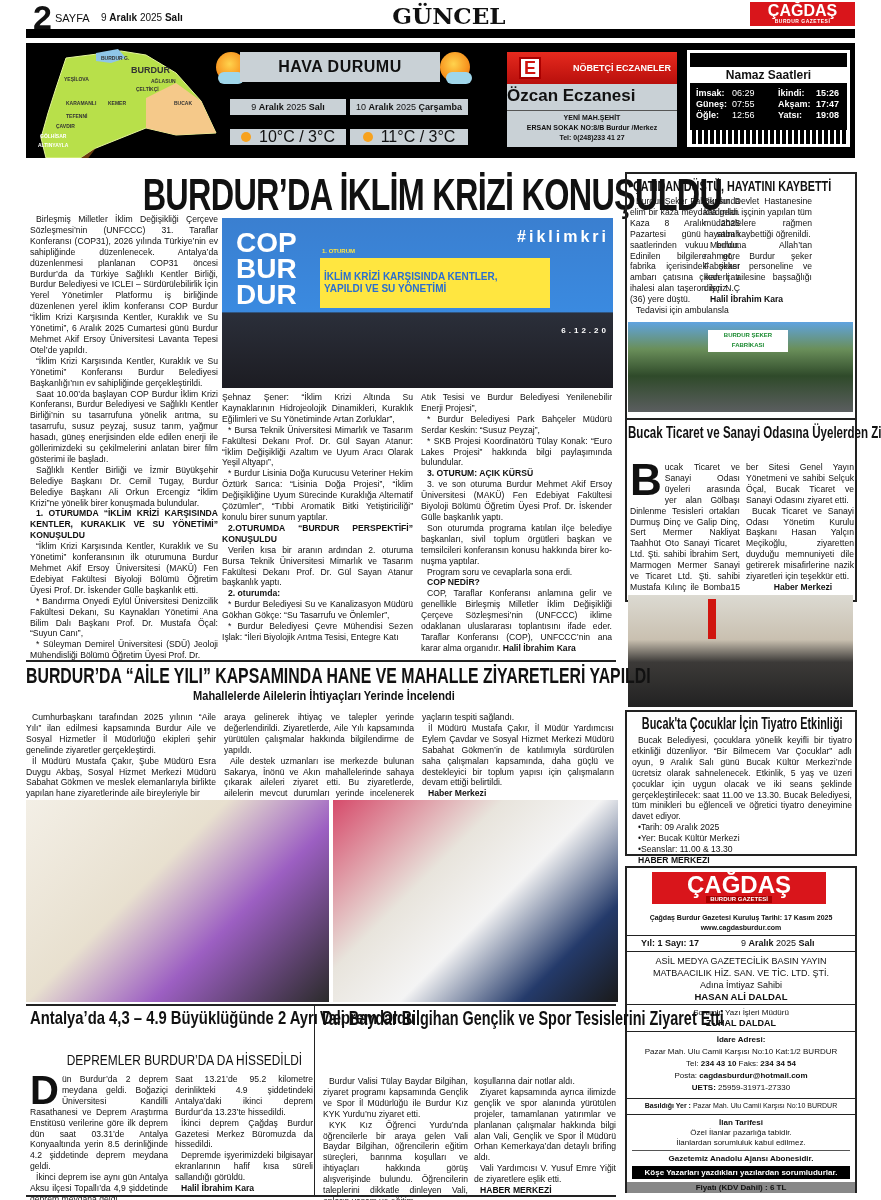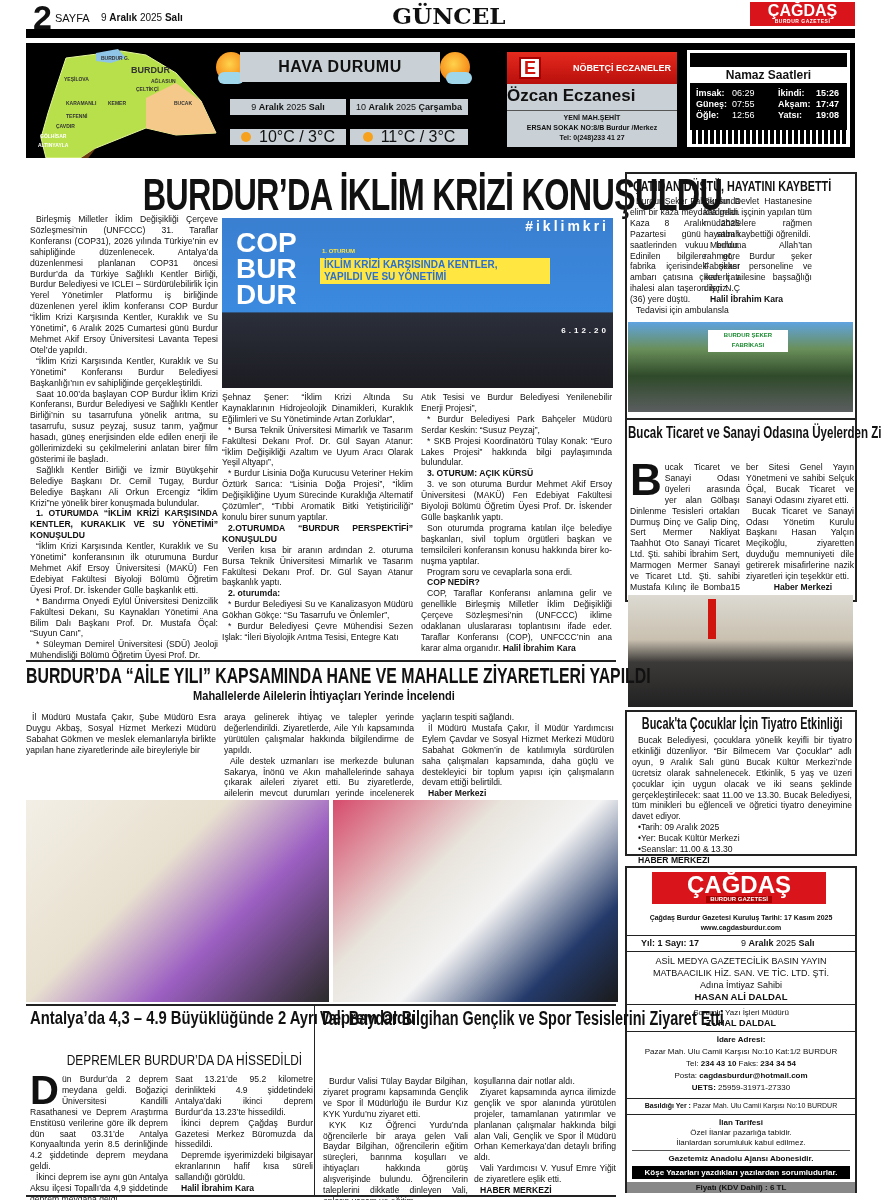--- a/index.html
+++ b/index.html
@@ -185,25 +185,25 @@
   <p>Sağlıklı Kentler Birliği ve İzmir Büyükşehir Belediye Başkanı Dr. Cemil Tugay, Burdur Belediye Başkanı Ali Orkun Ercengiz “İklim Krizi”ne yönelik birer konuşmada bulundular.</p>
   <p><b>1. OTURUMDA “İKLİM KRİZİ KARŞISINDA KENTLER, KURAKLIK VE SU YÖNETİMİ” KONUŞULDU</b></p>
   <p>“İklim Krizi Karşısında Kentler, Kuraklık ve Su Yönetimi” konferansının ilk oturumuna Burdur Mehmet Akif Ersoy Üniversitesi (MAKÜ) Fen Edebiyat Fakültesi Biyoloji Bölümü Öğretim Üyesi Prof. Dr. İskender Gülle başkanlık etti.</p>
   <p>* Bandırma Onyedi Eylül Üniversitesi Denizcilik Fakültesi Dekanı, Su Kaynakları Yönetimi Ana Bilim Dalı Başkanı Prof. Dr. Mustafa Öçal: “Suyun Canı”,</p>
   <p>* Süleyman Demirel Üniversitesi (SDÜ) Jeoloji Mühendisliği Bölümü Öğretim Üyesi Prof. Dr.</p>
 </div>
 
 <div class="abs" id="photo1">
   <div style="position:absolute;left:14px;top:12px;width:58px;color:#fff;font-weight:bold;font-size:28px;line-height:26px">COP BUR DUR</div>
   <div style="position:absolute;left:100px;top:30px;color:#ffe640;font-size:6px;font-weight:bold">1. OTURUM</div>
-  <div style="position:absolute;left:98px;top:40px;width:230px;background:#ffe640;color:#2b6fd0;font-size:10px;font-weight:bold;padding:1px 4px;line-height:12px">
+  <div style="position:absolute;left:98px;top:40px;width:230px;background:#ffe640;color:#2b6fd0;font-size:10px;font-weight:bold;padding:13px 4px;line-height:12px">
     <div>İKLİM KRİZİ KARŞISINDA KENTLER,</div>
     <div>YAPILDI VE SU YÖNETİMİ</div>
   </div>
-  <div style="position:absolute;right:4px;top:0;color:#fff;font-size:14px;font-weight:bold;letter-spacing:3px">#iklimkri</div>
+  <div style="position:absolute;right:4px;top:10px;color:#fff;font-size:16px;font-weight:bold;letter-spacing:3px">#iklimkri</div>
   <div style="position:absolute;right:4px;top:108px;color:#fff;font-size:8px;font-weight:bold;letter-spacing:3px">6.12.20</div>
 </div>
 
 <div class="abs body" id="col2">
   <p style="text-indent:0">Şehnaz Şener: “İklim Krizi Altında Su Kaynaklarının Hidrojeolojik Dinamikleri, Kuraklık Eğilimleri ve Su Yönetiminde Artan Zorluklar”,</p>
   <p>* Bursa Teknik Üniversitesi Mimarlık ve Tasarım Fakültesi Dekanı Prof. Dr. Gül Sayan Atanur: “İklim Değişikliği Azaltım ve Uyum Aracı Olarak Yeşil Altyapı”,</p>
   <p>* Burdur Lisinia Doğa Kurucusu Veteriner Hekim Öztürk Sarıca: “Lisinia Doğa Projesi”, “İklim Değişikliğine Uyum Sürecinde Kuraklığa Alternatif Çözümler”, “Tıbbi Aromatik Bitki Yetiştiriciliği” konulu birer sunum yaptılar.</p>
   <p><b>2.OTURUMDA “BURDUR PERSPEKTİFİ” KONUŞULDU</b></p>
   <p>Verilen kısa bir aranın ardından 2. oturuma Bursa Teknik Üniversitesi Mimarlık ve Tasarım Fakültesi Dekanı Prof. Dr. Gül Sayan Atanur başkanlık yaptı.</p>
   <p><b>2. oturumda:</b></p>
@@ -303,20 +303,21 @@
 <div class="mrow" style="top:1128px">Özel İlanlar pazarlığa tabidir.</div>
 <div class="mrow" style="top:1138px">İlanlardan sorumluluk kabul edilmez.</div>
 <div class="abs" style="left:632px;top:1150px;width:218px;border-top:1px solid #555"></div>
 <div class="mrow" style="top:1154px;font-weight:bold">Gazetemiz Anadolu Ajansı Abonesidir.</div>
 <div class="mrow" style="top:1166px;left:632px;width:218px;background:#000;color:#fff;font-weight:bold;height:13px;line-height:13px">Köşe Yazarları  yazdıkları yazılardan sorumludurlar.</div>
 <div class="mrow" style="top:1182px;background:#888;font-weight:bold;height:11px;line-height:11px">Fiyatı (KDV Dahil) :  6 TL</div>
 
 <div class="abs rh" id="aile-title">BURDUR’DA “AİLE YILI” KAPSAMINDA HANE VE MAHALLE ZİYARETLERİ YAPILDI</div>
 <div class="abs" id="aile-sub">Mahallelerde Ailelerin İhtiyaçları Yerinde İncelendi</div>
 <div class="abs body" id="a1">
+  <p>Cumhurbaşkanı tarafından 2025 yılının “Aile Yılı” ilan edilmesi kapsamında Burdur Aile ve Sosyal Hizmetler İl Müdürlüğü ekipleri şehir genelinde ziyaretler gerçekleştirdi.</p>
   <p>İl Müdürü Mustafa Çakır, Şube Müdürü Esra Duygu Akbaş, Sosyal Hizmet Merkezi Müdürü Sabahat Gökmen ve meslek elemanlarıyla birlikte yapılan hane ziyaretlerinde aile bireyleriyle bir</p>
 </div>
 <div class="abs body" id="a2">
   <p style="text-indent:0">araya gelinerek ihtiyaç ve talepler yerinde değerlendirildi. Ziyaretlerde, Aile Yılı kapsamında yürütülen çalışmalar hakkında bilgilendirme de yapıldı.</p>
   <p>Aile destek uzmanları ise merkezde bulunan Sakarya, İnönü ve Akın mahallelerinde sahaya çıkarak aileleri ziyaret etti. Bu ziyaretlerde, ailelerin mevcut durumları yerinde incelenerek ihti-</p>
 </div>
 <div class="abs body" id="a3">
   <p style="text-indent:0">yaçların tespiti sağlandı.</p>
   <p>İl Müdürü Mustafa Çakır, İl Müdür Yardımcısı Eylem Çavdar ve Sosyal Hizmet Merkezi Müdürü Sabahat Gökmen’in de katılımıyla sürdürülen saha çalışmaları kapsamında, daha güçlü ve destekleyici bir toplum yapısı için çalışmaların devam ettiği belirtildi.</p>
   <p><b>Haber Merkezi</b></p>

